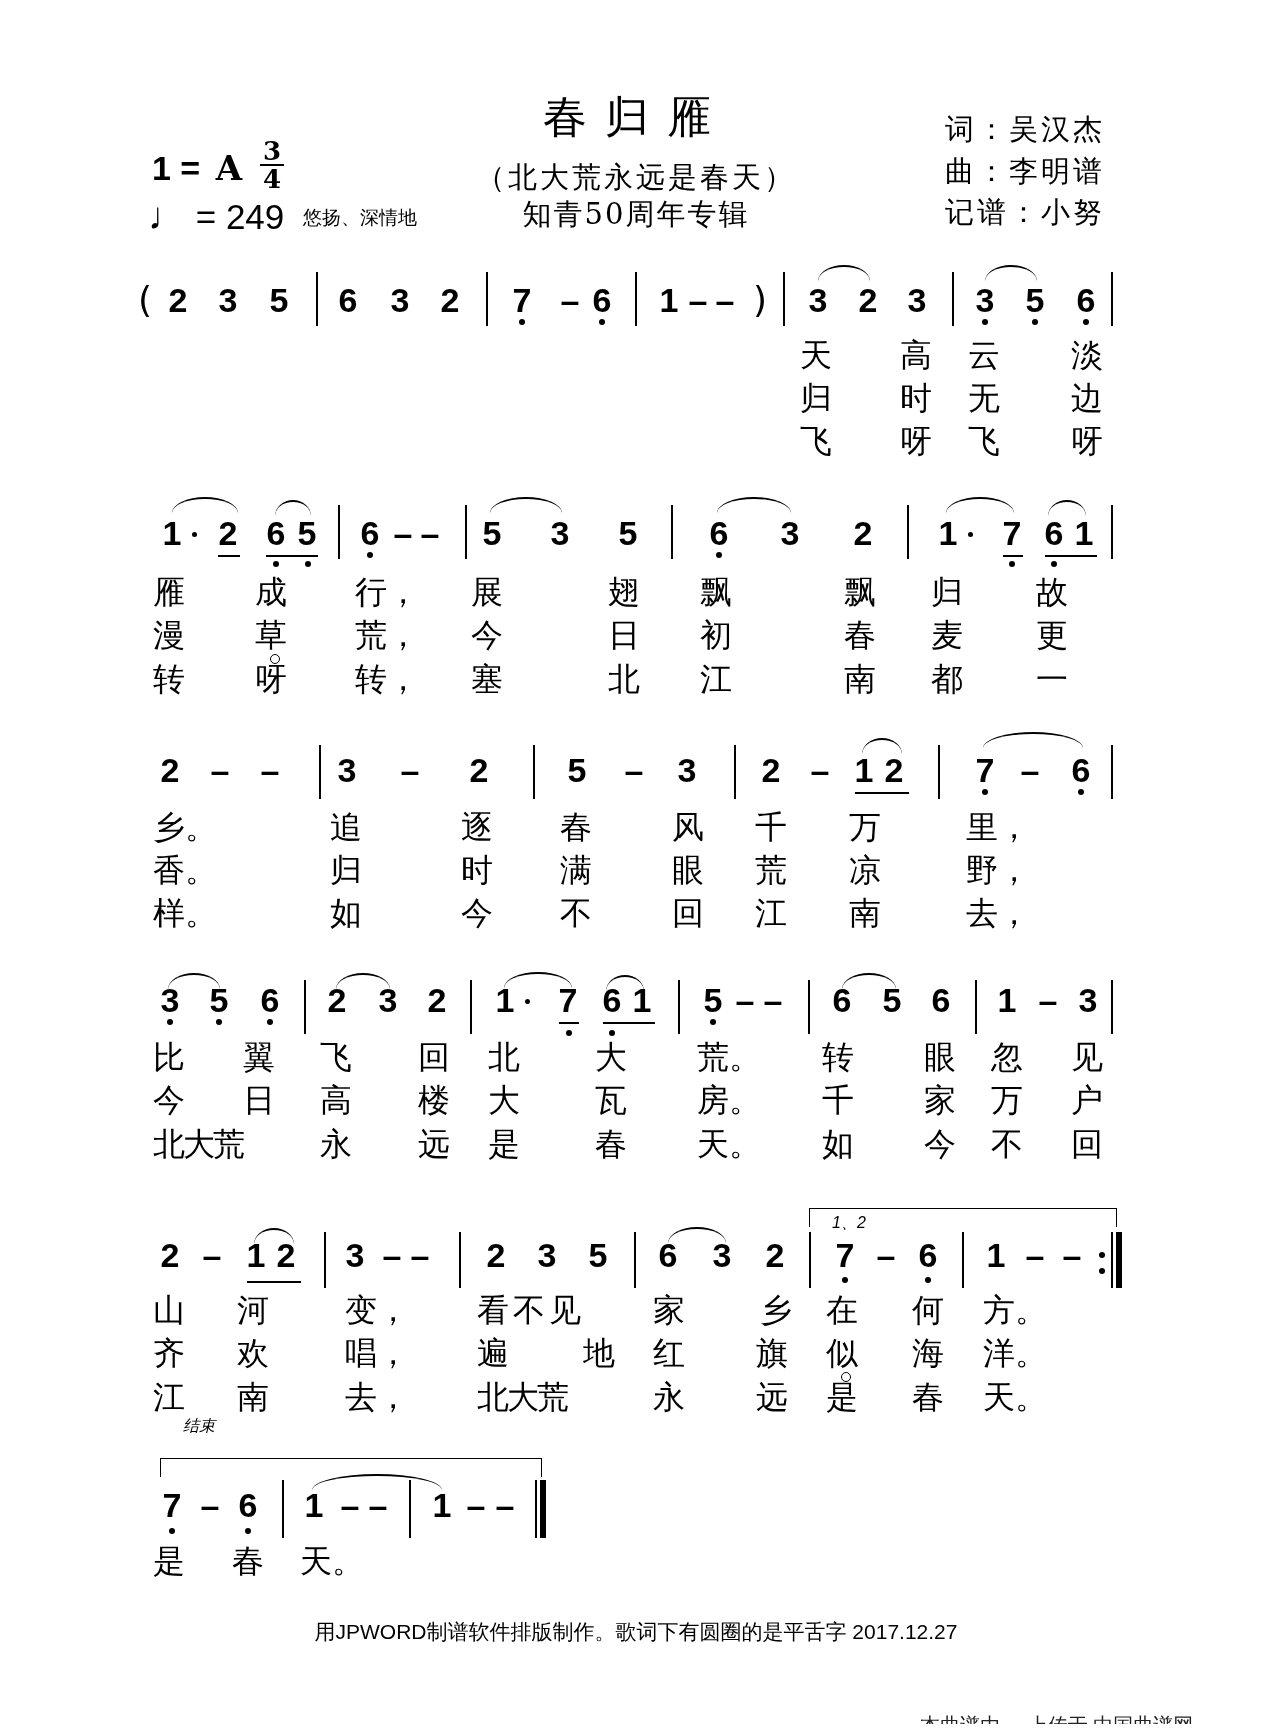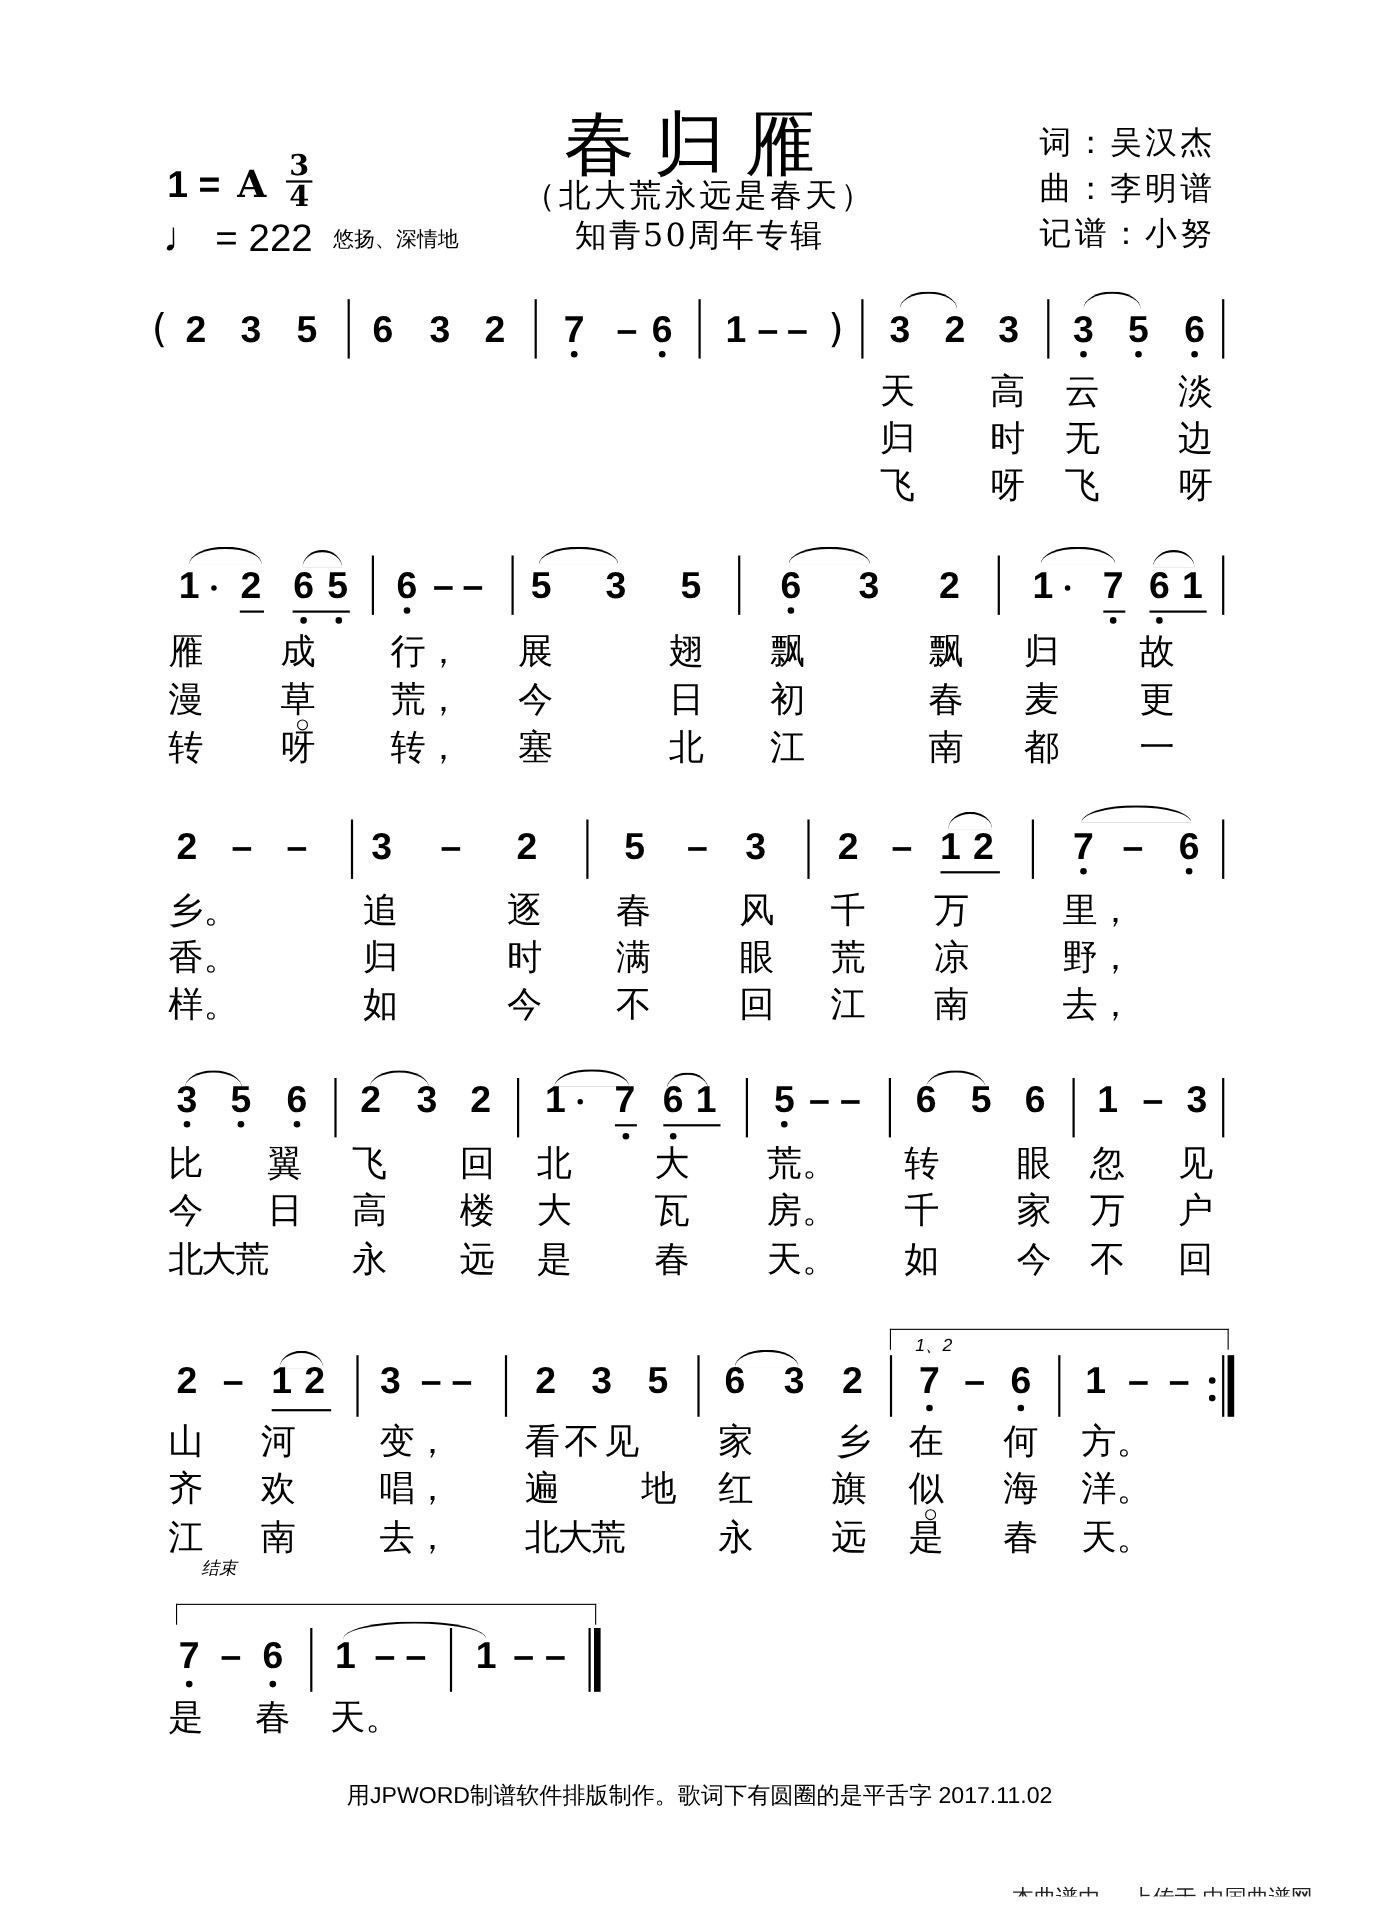--- a/index.html
+++ b/index.html
@@ -1,20 +1,20 @@
 <!DOCTYPE html>
 <html><head>
   <meta charset="utf-8">
   <style>
     html, body { margin: 0; padding: 0; background: #ffffff; }
     body { width: 1272px; height: 1736px; position: relative; overflow: hidden; color: #000; }
     .abs { position: absolute; }
     .serif { font-family: "DejaVu Serif", "Liberation Serif", serif; }
     .sans { font-family: "Liberation Sans", "DejaVu Sans", sans-serif; }
-    #title { left: 0; width: 1272px; top: 88px; text-align: center; font-size: 64px; letter-spacing: 18px; font-family: "DejaVu Sans", sans-serif; font-weight: normal; }
+    #title { left: 0; width: 1272px; top: 88px; text-align: center; font-size: 44px; letter-spacing: 18px; font-family: "DejaVu Sans", sans-serif; font-weight: normal; }
     #subtitle { left: 0; width: 1272px; top: 158px; text-align: center; font-size: 29px; letter-spacing: 3px; }
     #album { left: 0; width: 1272px; top: 195px; text-align: center; font-size: 29px; letter-spacing: 2px; }
     .credit { left: 945px; font-size: 29px; letter-spacing: 3px; white-space: nowrap; }
     #key { left: 152px; top: 148px; font-size: 34px; font-weight: bold; white-space: nowrap; }
     #key .key-a { font-family: "DejaVu Serif", serif; margin-left: 6px; }
     #timesig { left: 258px; top: 138px; width: 28px; text-align: center; font-family: "DejaVu Serif", serif; font-weight: bold; font-size: 26px; line-height: 26px; }
     #timesig .bar { border-top: 2px solid #000; margin: 0 2px; }
     #tempo { left: 148px; top: 195px; font-size: 35px; white-space: nowrap; }
     #tempo .note-glyph { font-size: 38px; }
     #expression { left: 303px; top: 205px; font-size: 19px; white-space: nowrap; }
@@ -54,21 +54,21 @@
   <span>1 =</span>
   <span class="key-a">A</span>
 </div>
 <div id="timesig" class="abs">
   <div>3</div>
   <div class="bar"></div>
   <div>4</div>
 </div>
 <div id="tempo" class="abs sans">
   <span class="note-glyph">♩</span>
-  <span>= 222</span>
+  <span>= 249</span>
 </div>
 <div id="expression" class="abs sans">悠扬、深情地</div>
 
 <div>
   <span class="paren" style="left:138px;top:280px">(</span>
   <span class="note" style="left:166px;top:280px">2</span>
   <span class="note" style="left:216px;top:280px">3</span>
   <span class="note" style="left:267px;top:280px">5</span>
   <div class="barline" style="left:316px;top:272px;height:54px"></div>
   <span class="note" style="left:336px;top:280px">6</span>
@@ -407,16 +407,16 @@
   <span class="dash" style="left:466px;top:1485px">–</span>
   <div class="barline" style="left:535px;top:1480px;height:58px"></div>
   <div class="barline-thick" style="left:540px;top:1480px;height:58px"></div>
   <span class="dash" style="left:495px;top:1485px">–</span>
 
   <span class="lyric" style="left:153px;top:1541px">是</span>
   <span class="lyric" style="left:232px;top:1541px">春</span>
   <span class="lyric" style="left:300px;top:1541px">天。</span>
 </div>
 
-<div id="footer" class="abs sans">用JPWORD制谱软件排版制作。歌词下有圆圈的是平舌字  2017.11.02</div>
+<div id="footer" class="abs sans">用JPWORD制谱软件排版制作。歌词下有圆圈的是平舌字  2017.12.27</div>
 <div id="watermark" class="abs sans">
   <span>本曲谱由 ... 上传于 中国曲谱网</span>
 </div>
 
 </body></html>

